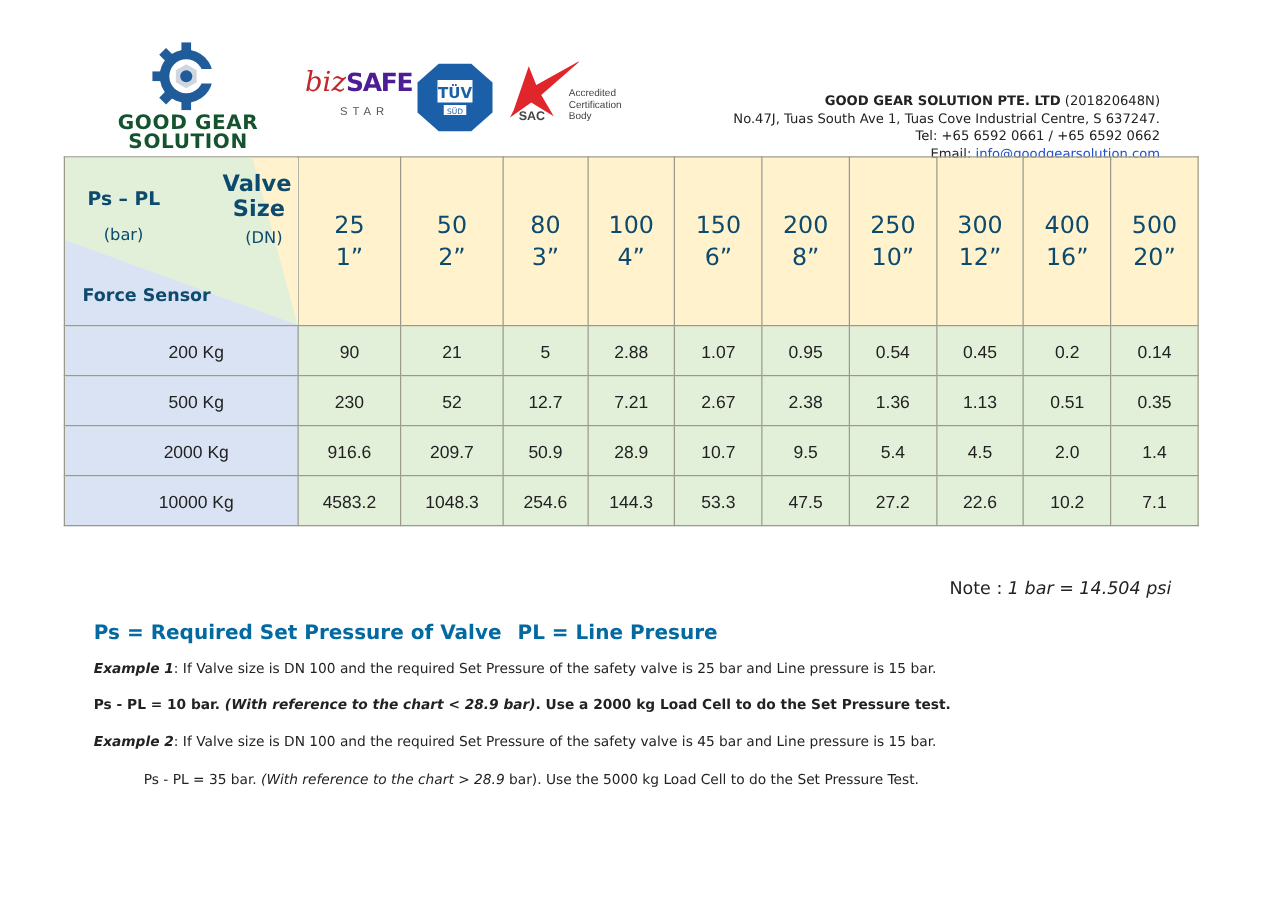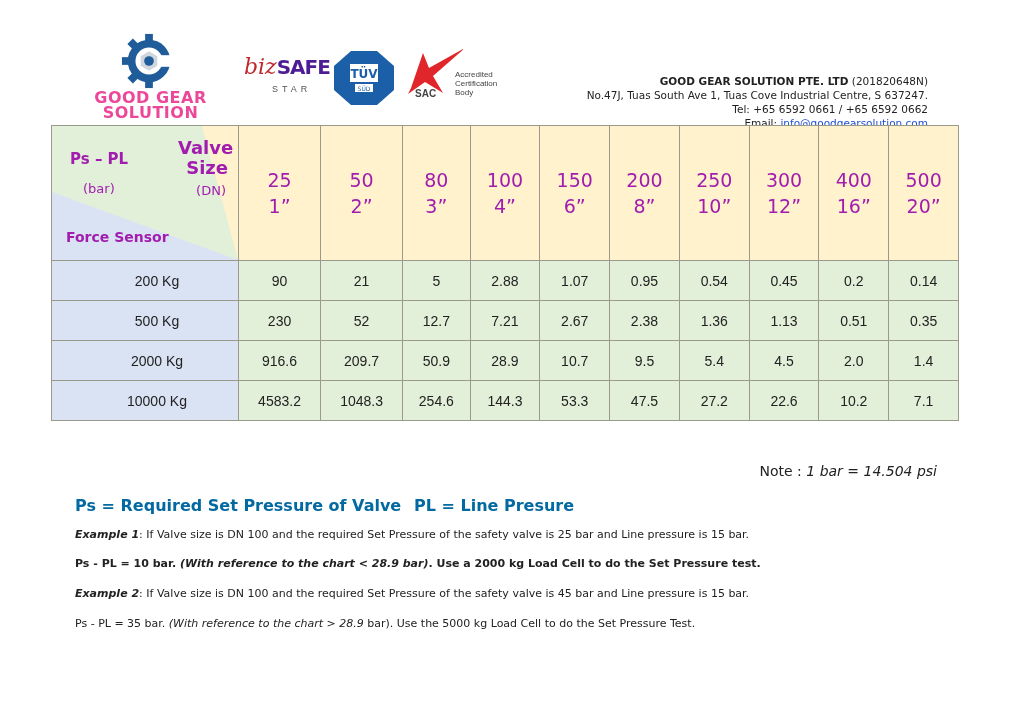--- a/index.html
+++ b/index.html
@@ -1,38 +1,38 @@
 <!DOCTYPE html>
 <html><head>
 <meta charset="utf-8">
 <style>
   html, body { margin:0; padding:0; background:#ffffff; }
   body { width:1024px; height:724px; position:relative; overflow:hidden; font-family:"Liberation Sans", sans-serif; color:#1a1a1a; }
 
   
   .logo-main { position:absolute; left:78px; top:30px; width:145px; height:92px; }
   .logo-gear { position:absolute; left:42px; top:2px; width:58px; height:58px; }
-  .logo-text { position:absolute; left:0; top:60px; width:145px; text-align:center; font-family:"DejaVu Sans", sans-serif; font-weight:bold; color:#ec4899; font-size:16px; line-height:15px; letter-spacing:0.5px; }
+  .logo-text { position:absolute; left:0; top:60px; width:145px; text-align:center; font-family:"DejaVu Sans", sans-serif; font-weight:bold; color:#14532d; font-size:16px; line-height:15px; letter-spacing:0.5px; }
   .logo-bizsafe { position:absolute; left:244px; top:54px; width:80px; height:50px; }
   .biz { font-family:"DejaVu Serif", serif; font-style:italic; color:#c0282d; font-size:22px; }
   .safe { font-family:"DejaVu Sans", sans-serif; font-weight:bold; color:#4c1d95; font-size:20px; letter-spacing:-1px; }
   .star { position:absolute; left:28px; top:30px; font-size:9px; letter-spacing:4px; color:#555; }
   .logo-tuv { position:absolute; left:333px; top:50px; width:62px; height:56px; }
   .logo-sac { position:absolute; left:403px; top:48px; width:100px; height:56px; }
   .sac-text { position:absolute; left:52px; top:22px; font-size:8px; line-height:9px; color:#444; }
   .sac-label { position:absolute; left:12px; top:40px; font-size:10px; font-weight:bold; color:#444;text-align:center; }
 
   .company { position:absolute; right:96px; top:55px; text-align:right; font-family:"DejaVu Sans", sans-serif; font-size:10.5px; line-height:14px; color:#222;margin-top:19px; }
   .company b { font-weight:bold; }
   .company a { color:#1f4fd0; text-decoration:underline; }
 
   
   .table { position:absolute; left:51px; top:125px; width:908px; border-collapse:collapse; }
   .table td { border:1px solid #9a9a8c; text-align:center; padding:0; }
-  .hdr-row td { height:134px; background:#fff2cc; font-family:"DejaVu Sans", sans-serif; font-size:19px; line-height:26px; color:#a21caf; }
+  .hdr-row td { height:134px; background:#fff2cc; font-family:"DejaVu Sans", sans-serif; font-size:19px; line-height:26px; color:#0c4a6e; }
   .corner { position:relative; width:186px; background:#fff2cc !important; overflow:hidden; }
   .corner svg { position:absolute; left:0; top:0; }
   .corner .t1 { position:absolute; left:18px; top:20px; font-family:"DejaVu Sans", sans-serif; font-weight:bold; font-size:15px; }
   .corner .t2 { position:absolute; left:31px; top:50px; font-family:"DejaVu Sans", sans-serif; font-size:13px; }
   .corner .t3 { position:absolute; right:10px; top:12px; font-family:"DejaVu Sans", sans-serif; font-weight:bold; font-size:18px; line-height:20px; text-align:right; }
   .corner .t4 { position:absolute; right:12px; top:52px; font-family:"DejaVu Sans", sans-serif; font-size:13px; }
   .corner .t5 { position:absolute; left:14px; bottom:10px; font-family:"DejaVu Sans", sans-serif; font-weight:bold; font-size:14px; }
   .data-row td { height:39px; font-size:14px; background:#e2efd9; color:#222; }
   .data-row td.rowhead { background:#dae3f3;padding-left:24px; }
 
@@ -219,13 +219,13 @@
 <div class="note"><span>Note : </span><i>1 bar = 14.504 psi</i></div>
 
 <div class="legend">
   <span>Ps = Required Set Pressure of Valve</span>
   <span class="pl">PL = Line Presure</span>
 </div>
 
 <div class="ex" style="top:528px;"><span class="bi">Example 1</span><span>: If Valve size is DN 100 and the required Set Pressure of the safety valve is 25 bar and Line pressure is 15 bar.</span></div>
 <div class="ex" style="top:557px;font-weight:bold;"><span>Ps - PL = 10 bar. </span><i>(With reference to the chart &lt; 28.9 bar)</i><span>. Use a 2000 kg Load Cell to do the Set Pressure test.</span></div>
 <div class="ex" style="top:587px;"><span class="bi">Example 2</span><span>: If Valve size is DN 100 and the required Set Pressure of the safety valve is 45 bar and Line pressure is 15 bar.</span></div>
-<div class="ex" style="top:617px;"><span>Ps - PL = 35 bar. </span><i>(With reference to the chart &gt; 28.9</i><span> bar)</span><span>.  Use the 5000 kg Load Cell to do the Set Pressure Test.</span></div>
+<div class="ex" style="top:617px;margin-left:40px;"><span>Ps - PL = 35 bar. </span><i>(With reference to the chart &gt; 28.9</i><span> bar)</span><span>.  Use the 5000 kg Load Cell to do the Set Pressure Test.</span></div>
 
 </body></html>

